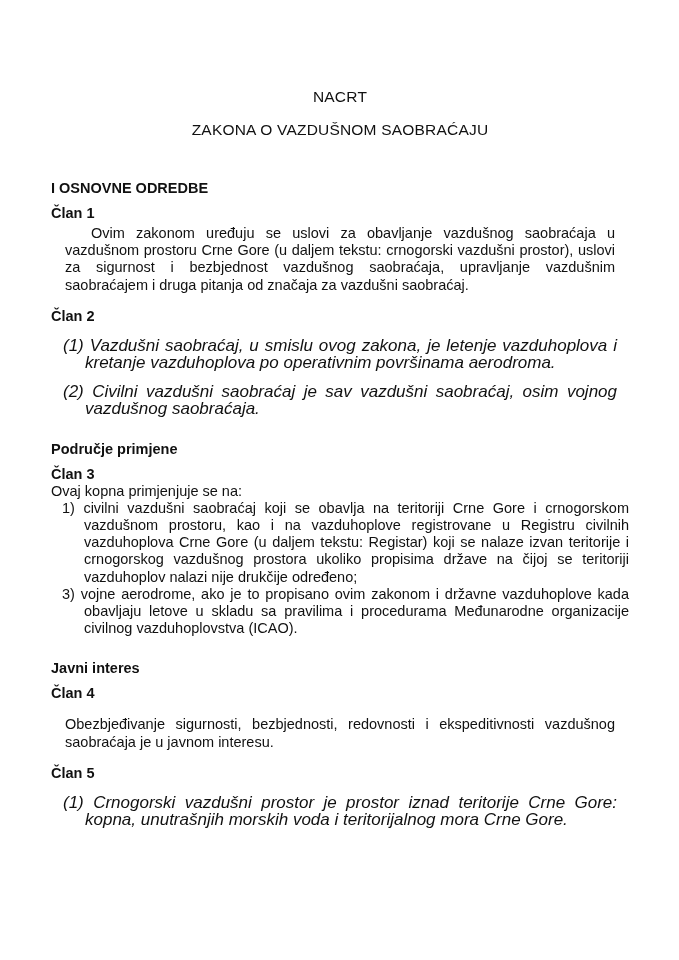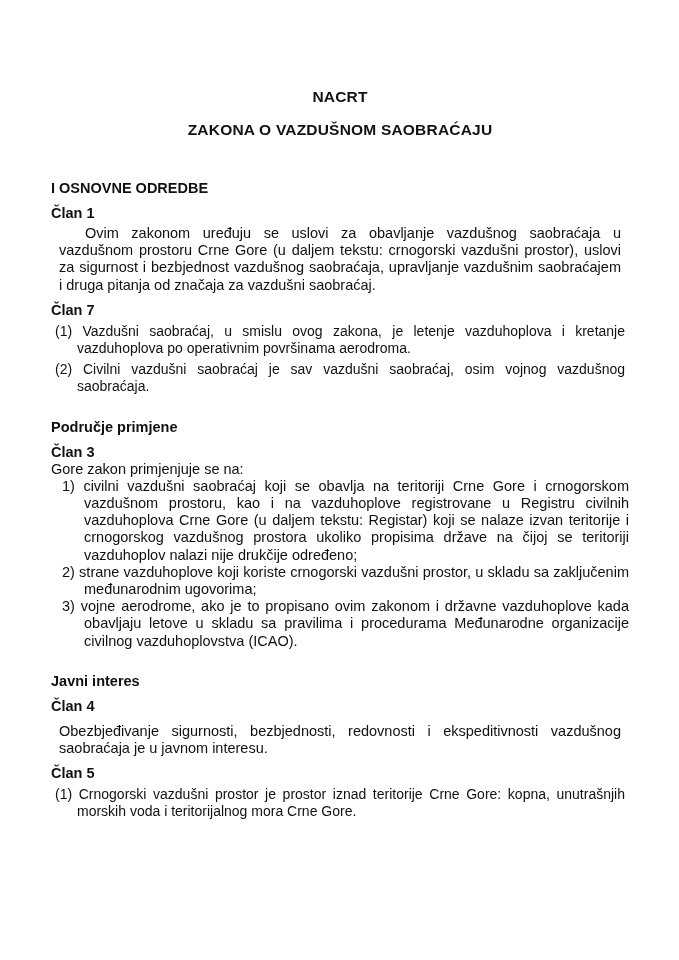--- a/index.html
+++ b/index.html
@@ -19,21 +19,21 @@
     overflow: hidden;
   }
   .content {
     position: absolute;
     left: 51px;
     top: 0;
     width: 578px;
   }
   .doc-title {
     text-align: center;
-    font-weight: bold;
+    font-weight: normal;
     font-size: 15.5px;
     line-height: 17px;
     letter-spacing: 0.2px;
   }
   .t-nacrt { margin-top: 88px; }
   .t-zakon { margin-top: 16px; font-size: 15.5px; }
 
   .heading {
     font-weight: bold;
     font-size: 14.5px;
@@ -42,35 +42,36 @@
   .h-section { margin-top: 42px; }
   .h-sub { margin-top: 23px; }
   .h-clan { margin-top: 8px; }
   .h-clan-tight { margin-top: 0px; }
   .h-sub-tight { margin-top: 34px; }
 
   p.body {
     font-size: 14.5px;
     line-height: 17.2px;
     text-align: justify;
-    margin: 8px;
+    margin: 14px;
     padding: 0;
     hyphens: none;
   }
   p.first-para {
     text-indent: 26px;
     margin-top: 3px;
   }
   .para-num {
-    font-size: 14px;
+    font-size: 17px;
     line-height: 17.2px;
     text-align: justify;
-    margin: 4px;
+    margin: 12px;
     padding-left: 22px;
     text-indent: -22px;
+    font-style: italic;
   }
   .lead-in {
     font-size: 14.5px;
     line-height: 17.2px;
     text-align: left;
     margin: 0;
   }
   .list-item {
     font-size: 14.5px;
     line-height: 17.2px;
@@ -87,29 +88,28 @@
   <div class="content">
 
     <div class="doc-title t-nacrt">NACRT</div>
     <div class="doc-title t-zakon">ZAKONA O VAZDUŠNOM SAOBRAĆAJU</div>
 
     <div class="heading h-section">I OSNOVNE ODREDBE</div>
 
     <div class="heading h-clan">Član 1</div>
     <p class="body first-para">Ovim zakonom uređuju se uslovi za obavljanje vazdušnog saobraćaja u vazdušnom prostoru Crne Gore (u daljem tekstu: crnogorski vazdušni prostor), uslovi za sigurnost i bezbjednost vazdušnog saobraćaja, upravljanje vazdušnim saobraćajem i druga pitanja od značaja za vazdušni saobraćaj.</p>
 
-    <div class="heading h-clan">Član 7</div>
+    <div class="heading h-clan">Član 2</div>
     <p class="para-num">(1) Vazdušni saobraćaj, u smislu ovog zakona, je letenje vazduhoplova i kretanje vazduhoplova po operativnim površinama aerodroma.</p>
     <p class="para-num">(2) Civilni vazdušni saobraćaj je sav vazdušni saobraćaj, osim vojnog vazdušnog saobraćaja.</p>
 
     <div class="heading h-sub">Područje primjene</div>
     <div class="heading h-clan">Član 3</div>
-    <p class="lead-in">Gore zakon primjenjuje se na:</p>
+    <p class="lead-in">Ovaj kopna primjenjuje se na:</p>
     <p class="list-item">1) civilni vazdušni saobraćaj koji se obavlja na teritoriji Crne Gore i crnogorskom vazdušnom prostoru, kao i na vazduhoplove registrovane u Registru civilnih vazduhoplova Crne Gore (u daljem tekstu: Registar) koji se nalaze izvan teritorije i crnogorskog vazdušnog prostora ukoliko propisima države na čijoj se teritoriji vazduhoplov nalazi nije drukčije određeno;</p>
-    <p class="list-item">2) strane vazduhoplove koji koriste crnogorski vazdušni prostor, u skladu sa zaključenim međunarodnim ugovorima;</p>
     <p class="list-item">3) vojne aerodrome, ako je to propisano ovim zakonom i državne vazduhoplove kada obavljaju letove u skladu sa pravilima i procedurama Međunarodne organizacije civilnog vazduhoplovstva (ICAO).</p>
 
     <div class="heading h-sub">Javni interes</div>
     <div class="heading h-clan">Član 4</div>
     <p class="body">Obezbjeđivanje sigurnosti, bezbjednosti, redovnosti i ekspeditivnosti vazdušnog saobraćaja je u javnom interesu.</p>
 
     <div class="heading h-clan-tight">Član 5</div>
     <p class="para-num">(1) Crnogorski vazdušni prostor je prostor iznad teritorije Crne Gore: kopna, unutrašnjih morskih voda i teritorijalnog mora Crne Gore.</p>
 
   </div>

